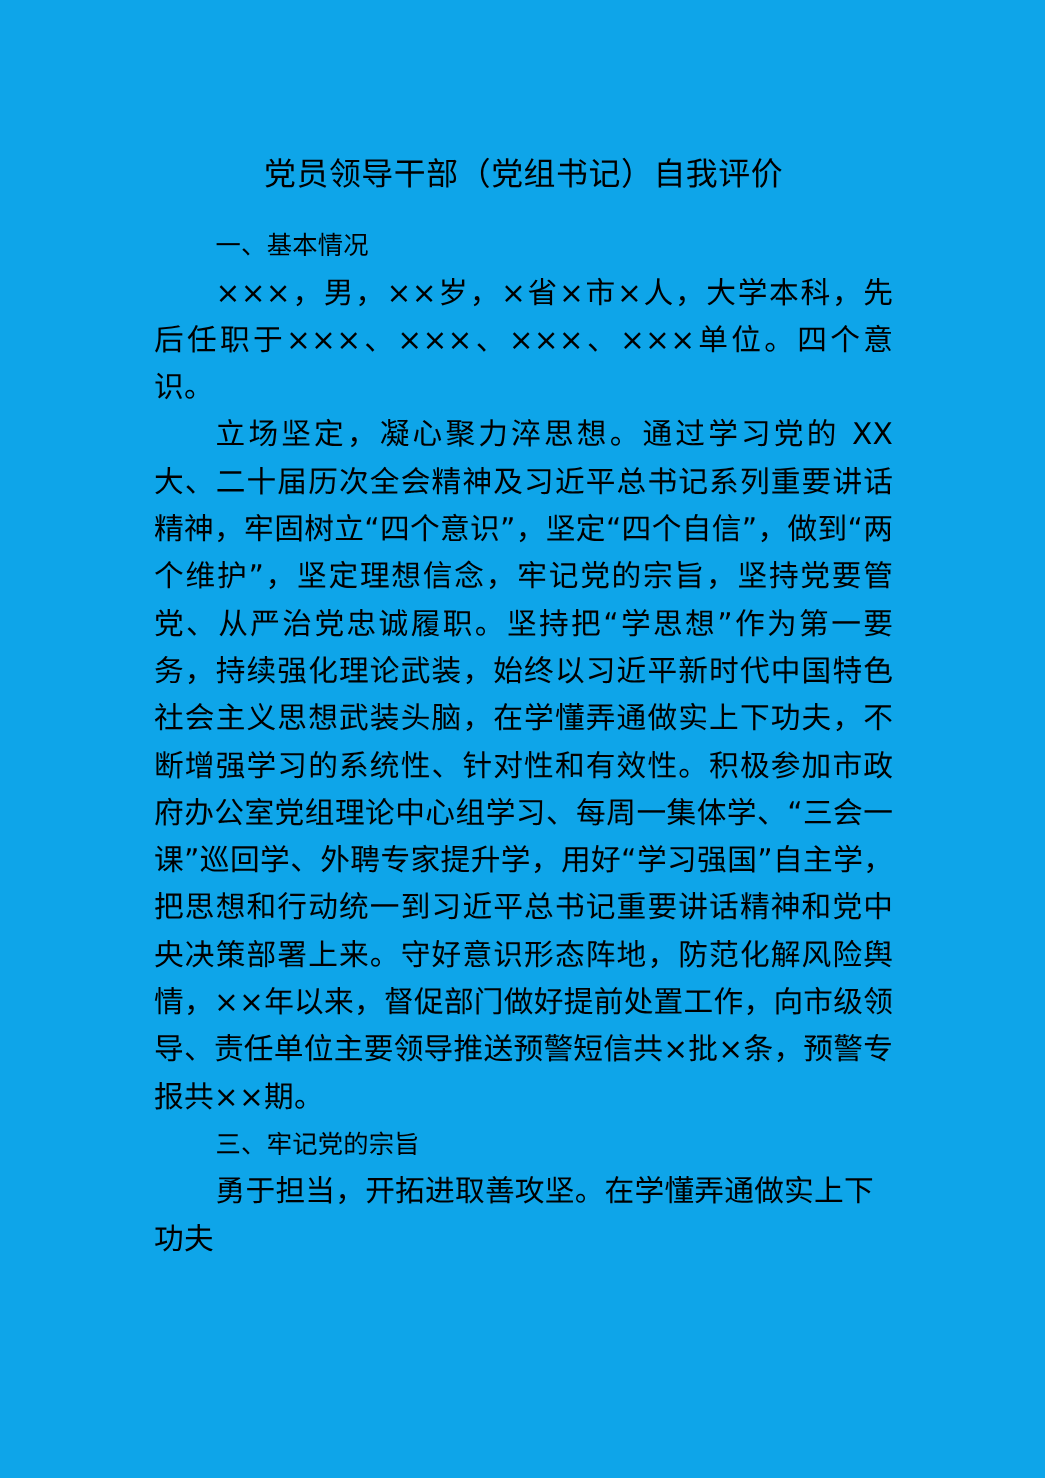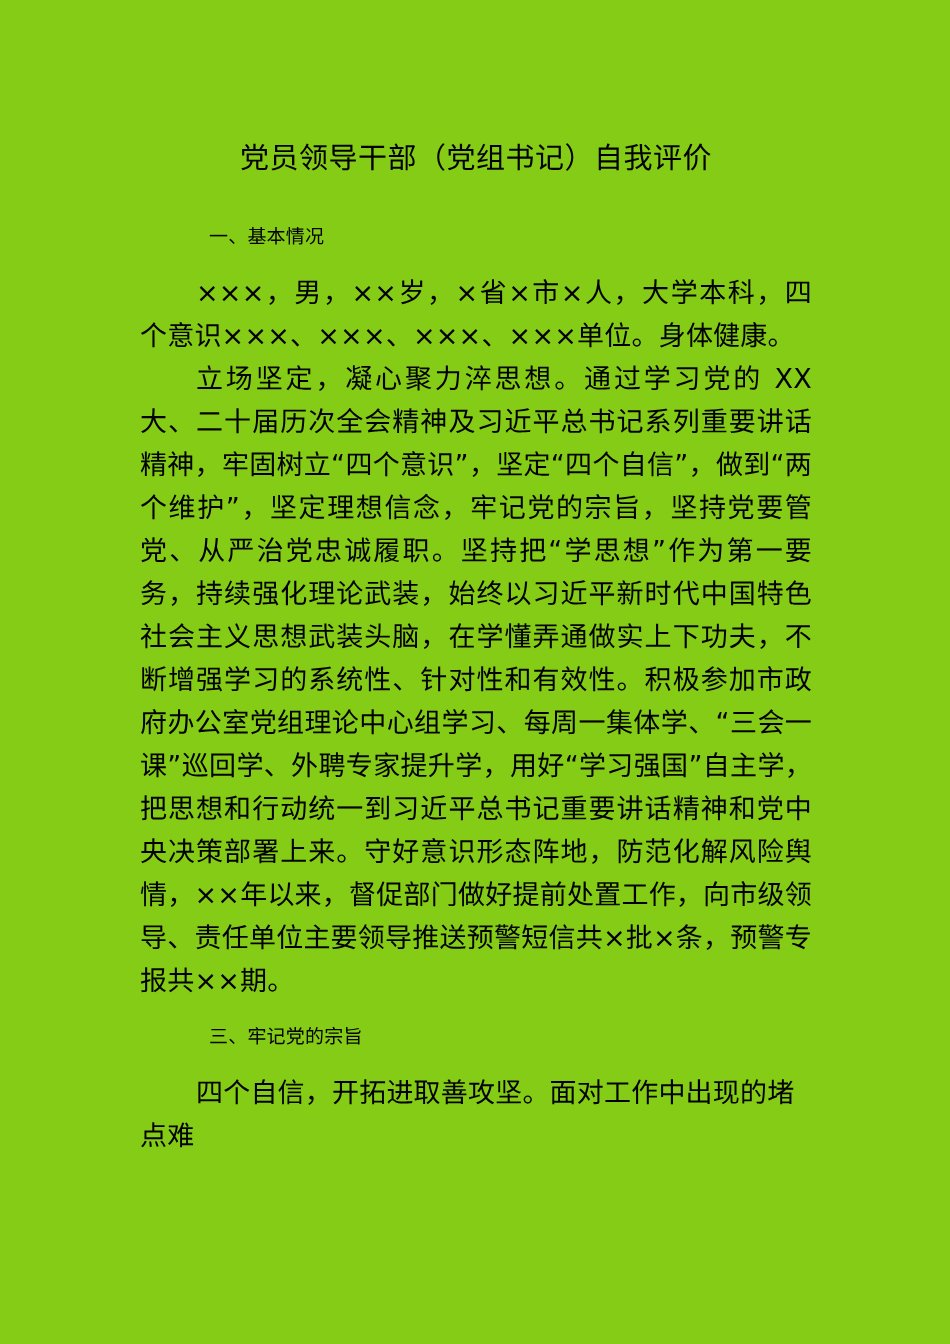--- a/index.html
+++ b/index.html
@@ -11,21 +11,21 @@
   body {
     font-family: "DejaVu Sans", "Liberation Sans", sans-serif;
     color: #000000;
     -webkit-font-smoothing: antialiased;
   }
   .page {
     position: relative;
     width: 950px;
     height: 1344px;
     margin: 0 auto;
-    background: #84cc16;
+    background: #0ea5e9;
     overflow: hidden;
     box-sizing: border-box;
   }
   .doc-body {
     position: absolute;
     left: 140px;
     top: 0;
     width: 672px;
   }
   .doc-title {
@@ -34,23 +34,23 @@
     font-size: 29px;
     font-weight: 400;
     line-height: 44px;
     text-align: center;
     letter-spacing: 0.5px;
     padding-top: 136px;
     padding-bottom: 22px;
     white-space: nowrap;
   }
   .section-heading {
-    margin: 13px;
+    margin: 0;
     padding: 0;
-    font-size: 19px;
+    font-size: 23px;
     font-weight: 400;
     line-height: 43px;
     text-indent: 56px;
     letter-spacing: 0.2px;
     font-family: Liberation Serif, serif;
   }
   .para {
     margin: 0;
     padding: 0;
     font-size: 27px;
@@ -69,23 +69,23 @@
 </head>
 <body>
 
 <div class="page">
   <div class="doc-body">
 
     <h1 class="doc-title">党员领导干部（党组书记）自我评价</h1>
 
     <div class="section-heading">一、基本情况</div>
 
-    <div class="para">×××，男，××岁，×省×市×人，大学本科，四个意识×××、×××、×××、×××单位。身体健康。</div>
+    <div class="para">×××，男，××岁，×省×市×人，大学本科，先后任职于×××、×××、×××、×××单位。四个意识。</div>
 
 
     <div class="para">立场坚定，凝心聚力淬思想。通过学习党的 XX 大、二十届历次全会精神及习近平总书记系列重要讲话精神，牢固树立“四个意识”，坚定“四个自信”，做到“两个维护”，坚定理想信念，牢记党的宗旨，坚持党要管党、从严治党忠诚履职。坚持把“学思想”作为第一要务，持续强化理论武装，始终以习近平新时代中国特色社会主义思想武装头脑，在学懂弄通做实上下功夫，不断增强学习的系统性、针对性和有效性。积极参加市政府办公室党组理论中心组学习、每周一集体学、“三会一课”巡回学、外聘专家提升学，用好“学习强国”自主学，把思想和行动统一到习近平总书记重要讲话精神和党中央决策部署上来。守好意识形态阵地，防范化解风险舆情，××年以来，督促部门做好提前处置工作，向市级领导、责任单位主要领导推送预警短信共×批×条，预警专报共××期。</div>
 
     <div class="section-heading">三、牢记党的宗旨</div>
 
-    <div class="para">四个自信，开拓进取善攻坚。面对工作中出现的堵点难</div>
+    <div class="para">勇于担当，开拓进取善攻坚。在学懂弄通做实上下功夫</div>
 
   </div>
 </div>
 
 </body></html>

